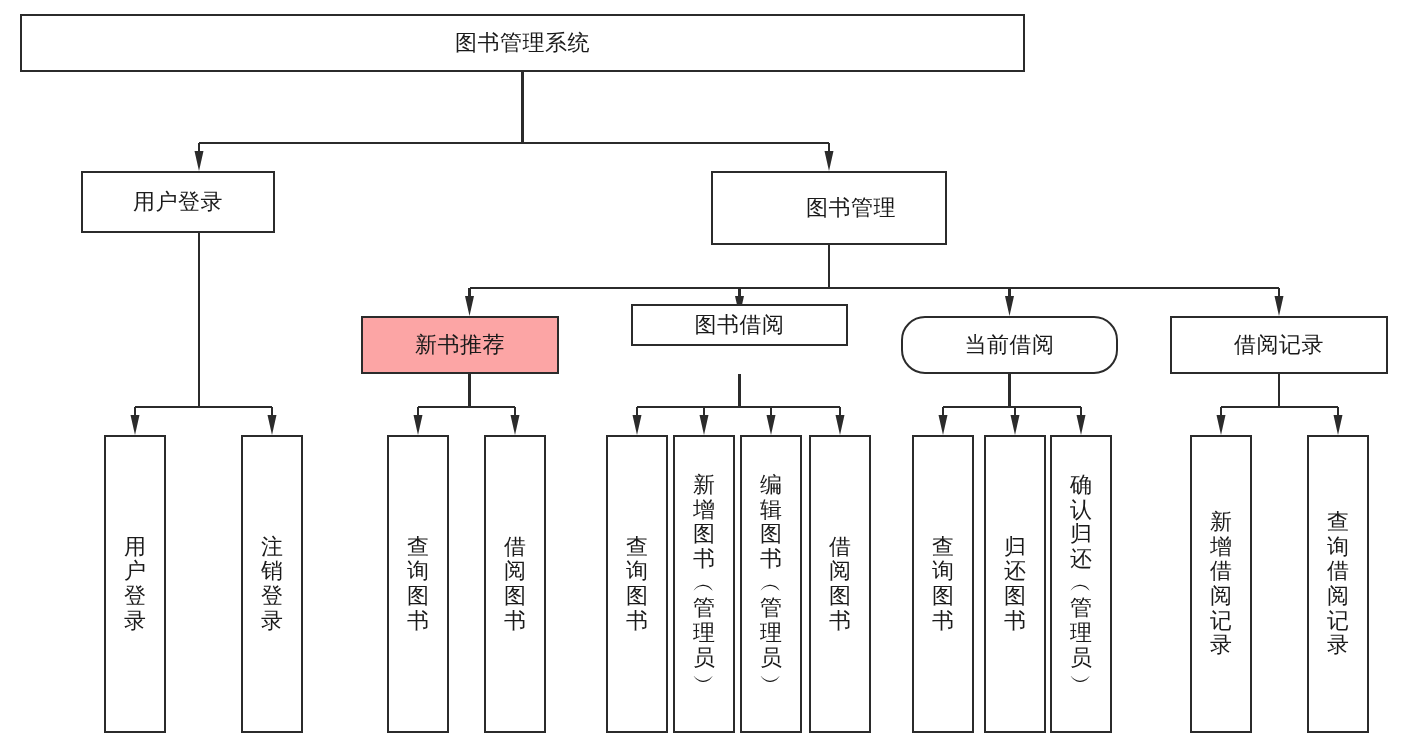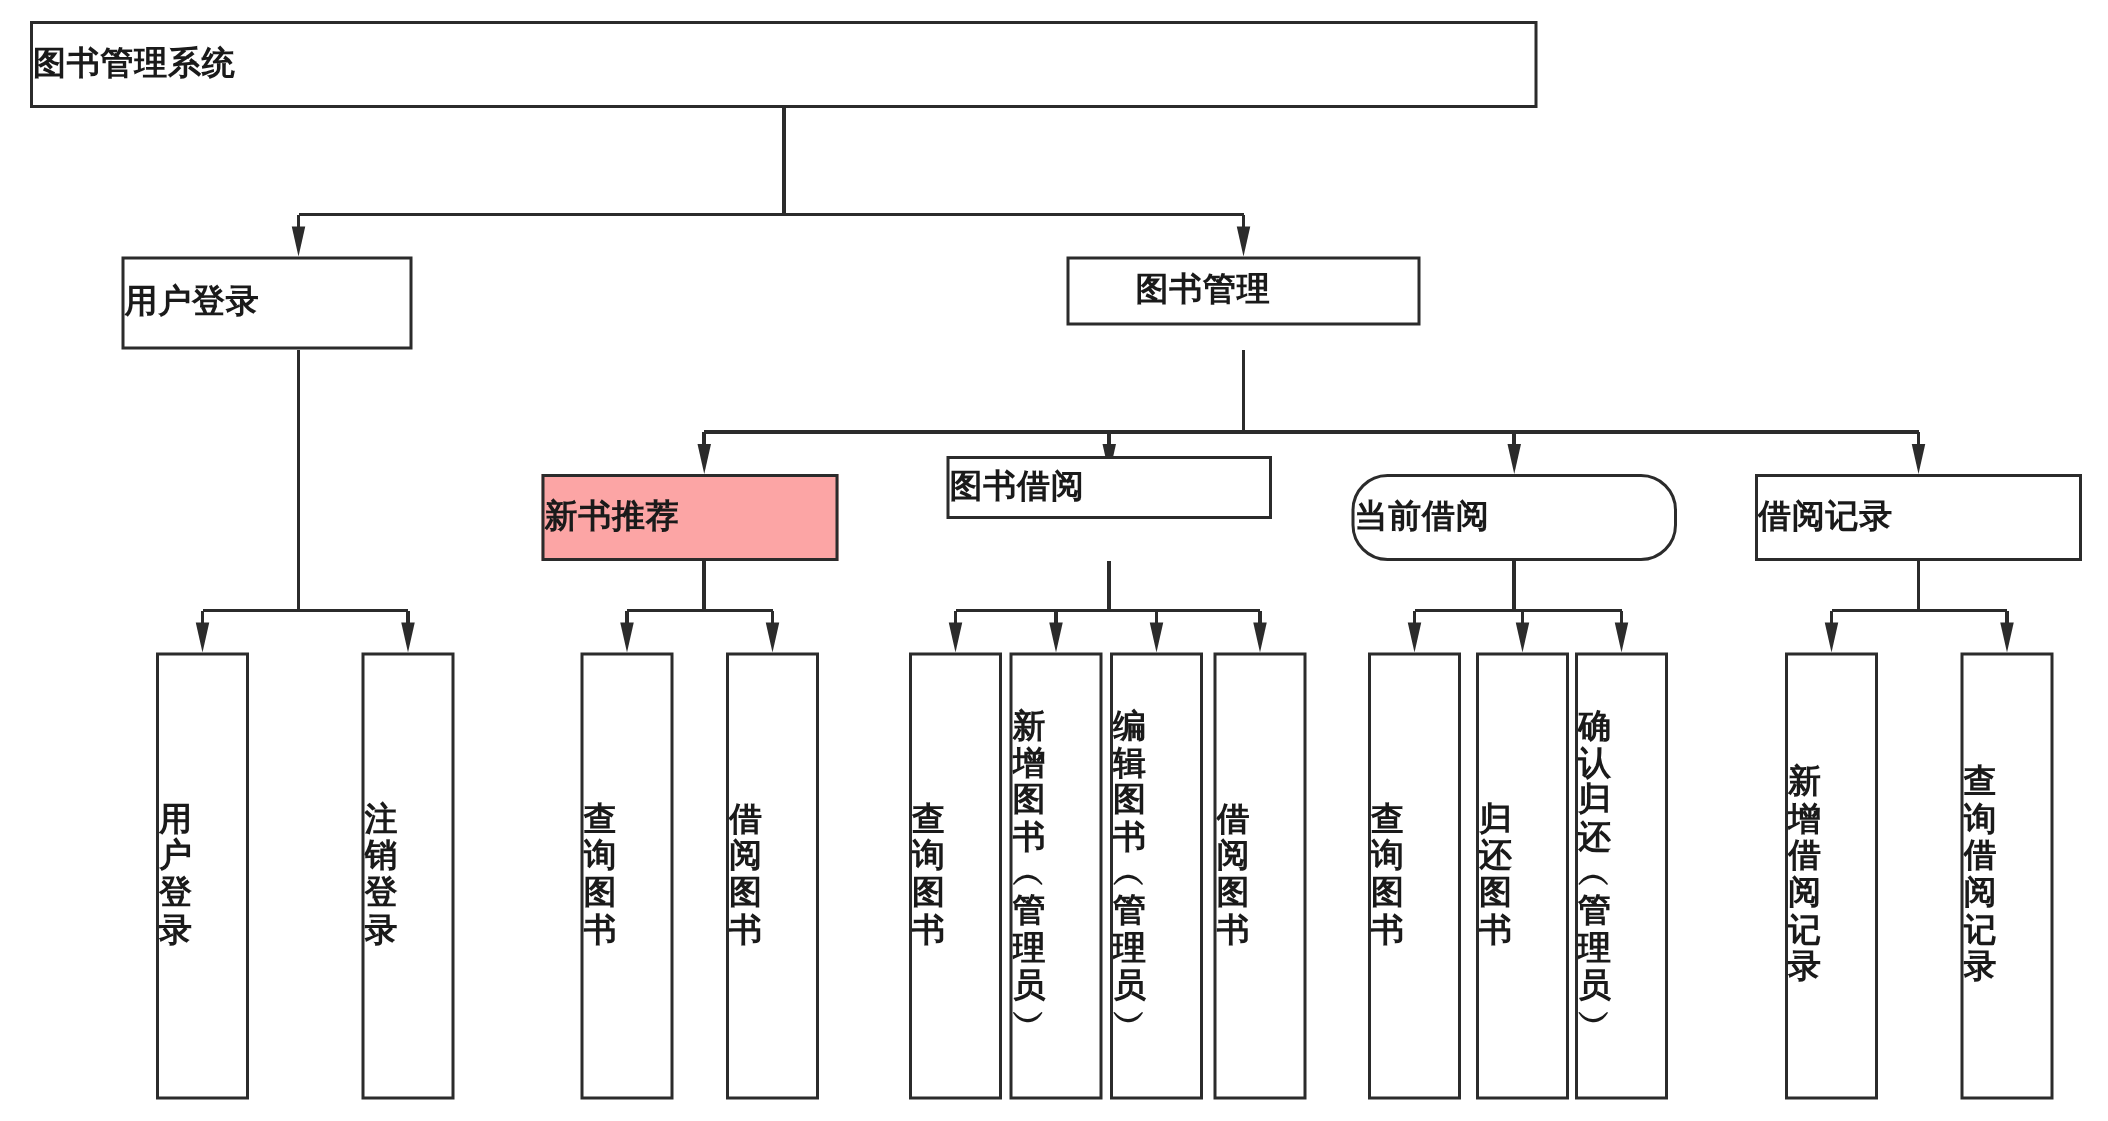--- a/index.html
+++ b/index.html
@@ -24,22 +24,22 @@
     width: 1405px;
     height: 747px;
   }
   .node-box {
     position: absolute;
     box-sizing: border-box;
     background: #ffffff;
     border: 2px solid #84cc16;
     display: flex;
     align-items: center;
+    justify-content: center;
     overflow: hidden;
-    font-weight: bold;
   }
   .node-label-h {
     font-size: 22px;
     color: #1a1a1a;
     line-height: 1;
     white-space: nowrap;
     letter-spacing: 0.5px;
   }
   .node-label-v {
     font-size: 22px;
@@ -116,21 +116,21 @@
       <line x1="1338" y1="407" x2="1338" y2="415" stroke="#2b2b2b" stroke-width="2.6" shape-rendering="crispEdges"></line>
       <polygon points="1333.5,415 1342.5,415 1338,435" fill="#2b2b2b"></polygon>
     </svg>
   <div id="node-layer">
       <div class="node-box" style="left: 20px; top: 14px; width: 1005px; height: 58px; border-color: rgb(43, 43, 43); background: rgb(255, 255, 255);">
         <div class="node-label-h" style="color: rgb(26, 26, 26);">图书管理系统</div>
       </div>
       <div class="node-box" style="left: 81px; top: 171px; width: 194px; height: 62px; border-color: rgb(43, 43, 43); background: rgb(255, 255, 255);">
         <div class="node-label-h" style="color: rgb(26, 26, 26);">用户登录</div>
       </div>
-      <div class="node-box" style="left: 711px; top: 171px; width: 236px; height: 46px; border-color: rgb(43, 43, 43); background: rgb(255, 255, 255); padding-left: 44px;">
+      <div class="node-box" style="left: 711px; top: 171px; width: 236px; height: 74px; border-color: rgb(43, 43, 43); background: rgb(255, 255, 255); padding-left: 44px;">
         <div class="node-label-h" style="color: rgb(26, 26, 26);">图书管理</div>
       </div>
       <div class="node-box" style="left: 361px; top: 316px; width: 198px; height: 58px; border-color: rgb(43, 43, 43); background: #fca5a5;">
         <div class="node-label-h" style="color: rgb(26, 26, 26);">新书推荐</div>
       </div>
       <div class="node-box" style="left: 631px; top: 304px; width: 217px; height: 42px; border-color: rgb(43, 43, 43); background: rgb(255, 255, 255);">
         <div class="node-label-h" style="color: rgb(26, 26, 26);">图书借阅</div>
       </div>
       <div class="node-box" style="left: 901px; top: 316px; width: 217px; height: 58px; border-color: rgb(43, 43, 43); background: rgb(255, 255, 255); border-radius: 24px;">
         <div class="node-label-h" style="color: rgb(26, 26, 26);">当前借阅</div>

